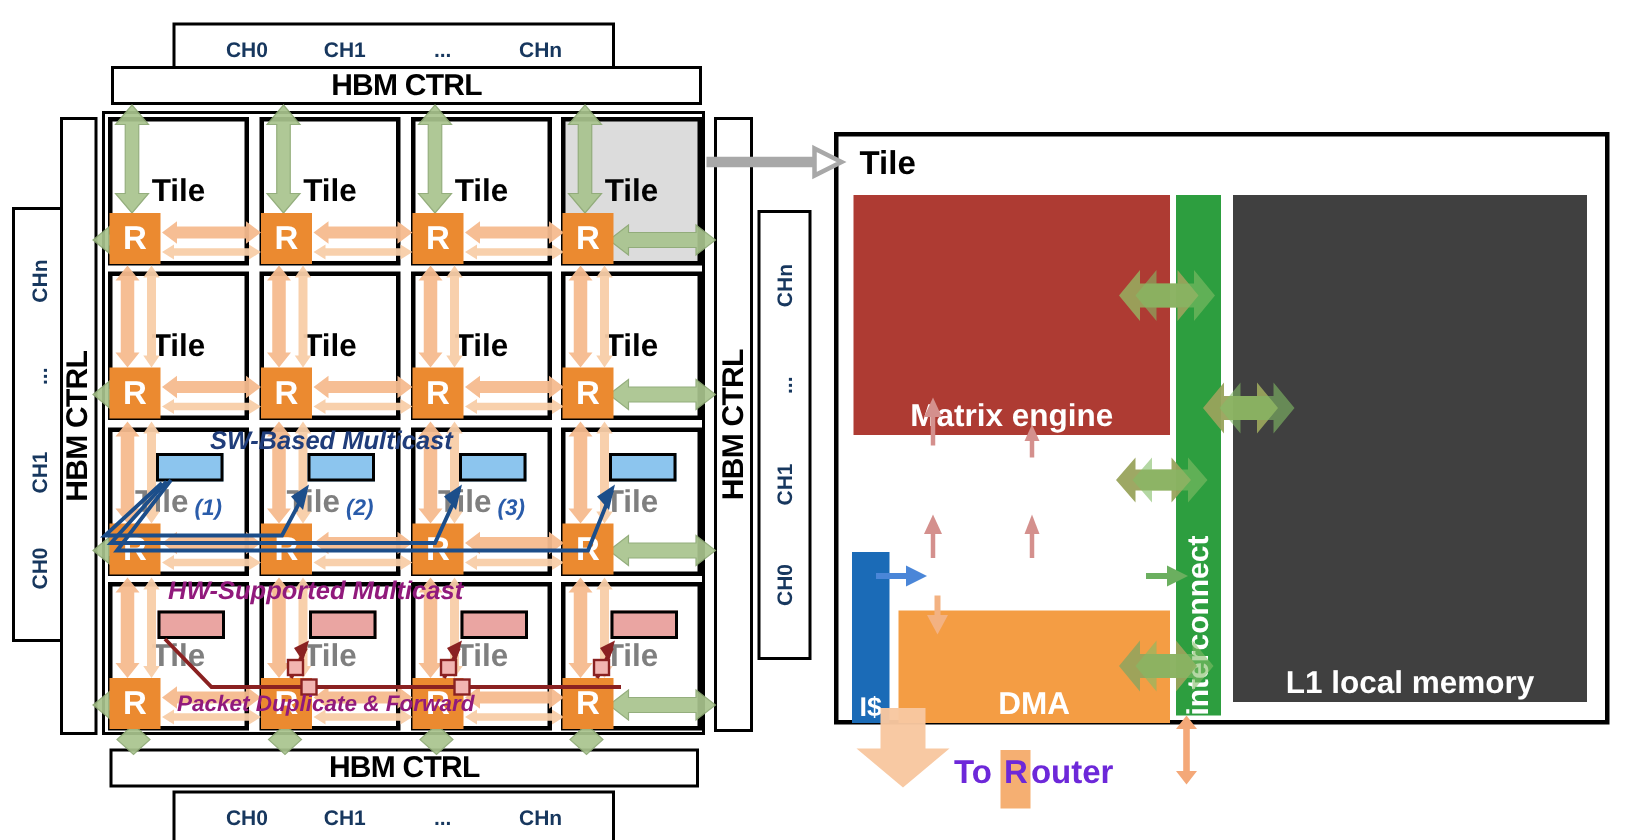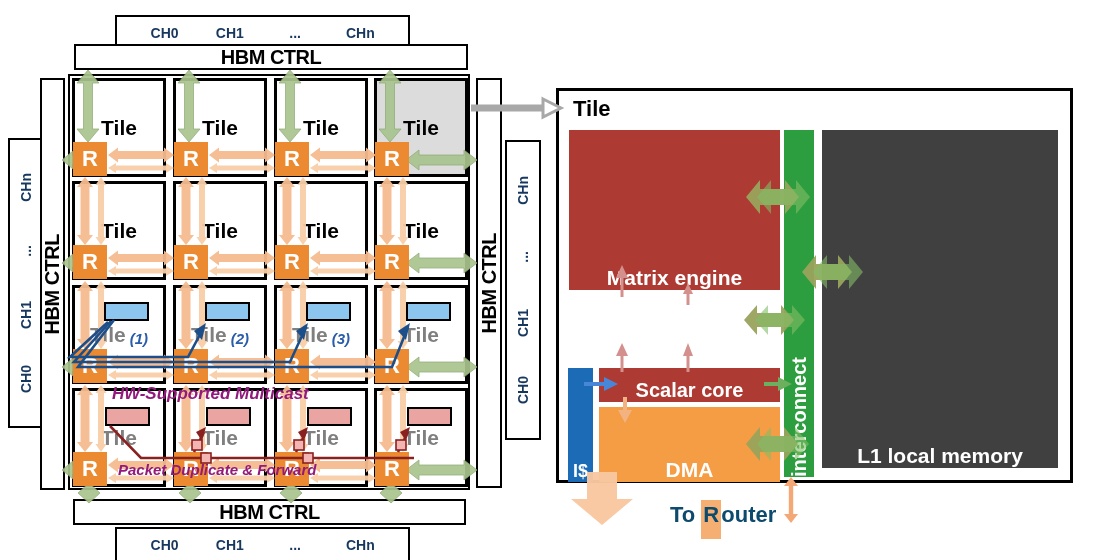--- a/index.html
+++ b/index.html
@@ -28,21 +28,21 @@
   .sbox{position:absolute;width:45px;height:19px;border:2.5px solid #000;box-sizing:border-box;z-index:6;}
   .sbox.blue{background:#8CC5EE;}
   .sbox.pink{background:#EAA5A2;}
   .anno{position:absolute;font-weight:bold;font-style:italic;white-space:nowrap;z-index:8;}
   .anno.blue{color:#203D7A;font-size:17px;}
   .anno.purple{color:#911A7C;font-size:17px;}
   .anno.purple.small{font-size:15px;}
   .dblock{position:absolute;display:flex;align-items:flex-end;justify-content:center;color:#fff;font-weight:bold;
           box-sizing:border-box;z-index:3;}
   .dtitle{position:absolute;font-weight:bold;font-size:22px;color:#000;z-index:4;}
-  #to-router{position:absolute;left:636px;top:502px;font-weight:bold;font-size:22px;color:#0c4a6e;z-index:8;white-space:nowrap;margin-left:34px;}
+  #to-router{position:absolute;left:636px;top:502px;font-weight:bold;font-size:22px;color:#6d28d9;z-index:8;white-space:nowrap;}
   #to-router .rhl{background:#F5AF72;padding:2px 2px 12px 2px;}
   svg{position:absolute;left:0;top:0;}
   #arrow-svg{z-index:4;}
   #line-svg{z-index:7;}
 </style>
 </head>
 <body>
 
 <div id="canvas">
 
@@ -227,31 +227,29 @@
       <div class="sbox pink" style="left: 307px; top: 407px;"></div>
       <div class="tile dim" style="left: 374px; top: 388px;">
         <span class="tl">Tile</span>
       </div>
       <div class="router" style="left: 375px; top: 452px;">
         <span>R</span>
       </div>
       <div class="sbox pink" style="left: 407px; top: 407px;"></div>
     </div>
 
+  <div class="anno blue" style="left:140px;top:284px;"><span>SW-Based Multicast</span></div>
   <div class="anno purple small" style="left:118px;top:461px;"><span>Packet Duplicate &amp; Forward</span></div>
   <div class="anno purple" style="left:112px;top:384px;"><span>HW-Supported Multicast</span></div>
 
   <div class="abs" style="left:556px;top:88px;width:517px;height:395px;border:3px solid #000;box-sizing:border-box;background:#fff;z-index:2;"></div>
   <div class="dtitle" style="left:573px;top:96px;"><span>Tile</span></div>
 
   <div class="dblock" style="left:569px;top:130px;width:211px;height:160px;background:#AE3B33;font-size:21px;">
       <span>Matrix engine</span>
-    </div>
-  <div class="dblock" style="left:599px;top:368px;width:181px;height:34px;background:#AE3B33;font-size:20px;">
-      <span>Scalar core</span>
     </div>
   <div class="dblock" style="left:568px;top:368px;width:25px;height:114px;background:#1B6BB7;font-size:18px;">
       <span>I$</span>
     </div>
   <div class="dblock" style="left:599px;top:407px;width:181px;height:75px;background:#F49D44;font-size:21px;">
       <span>DMA</span>
     </div>
   <div class="dblock" style="left:784px;top:130px;width:30px;height:347px;background:#2D9E3F;font-size:20px;">
       <span class="vtext">interconnect</span>
     </div>

